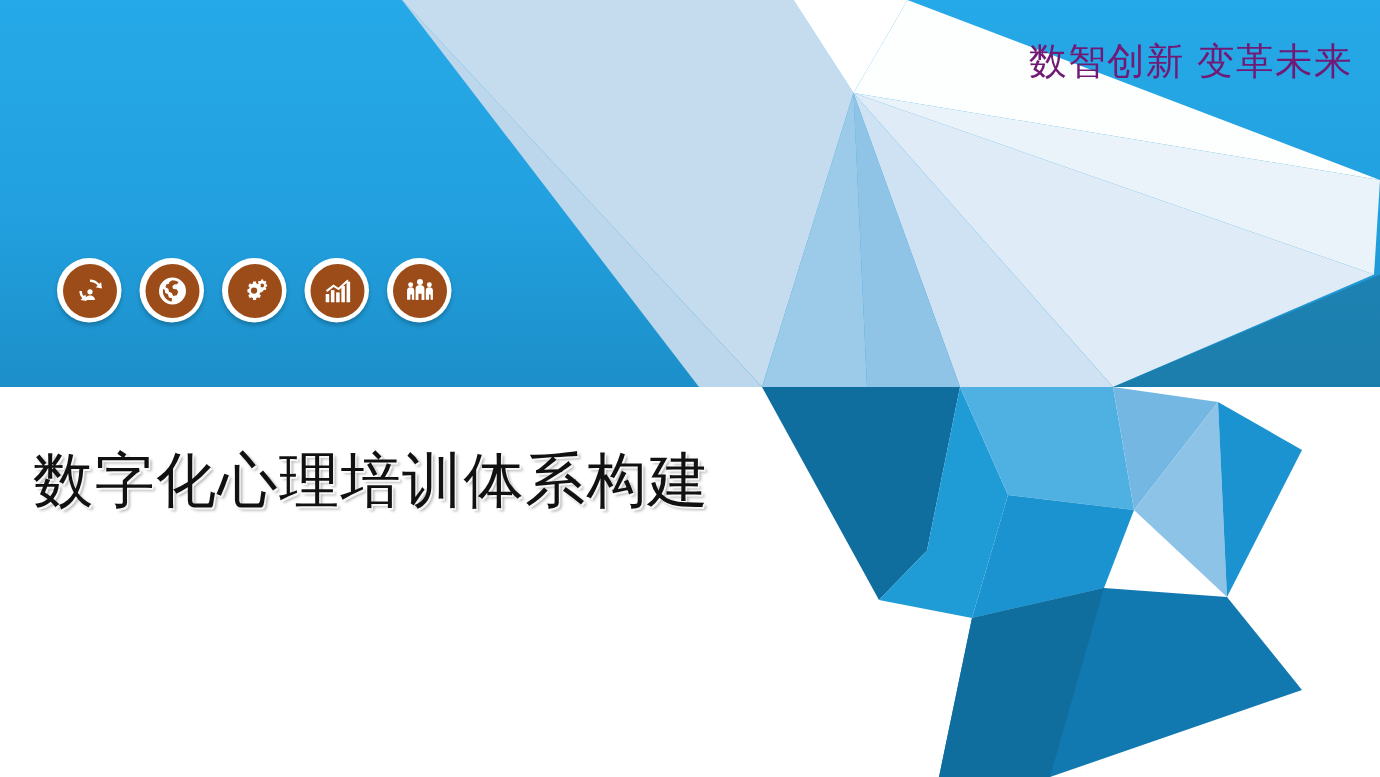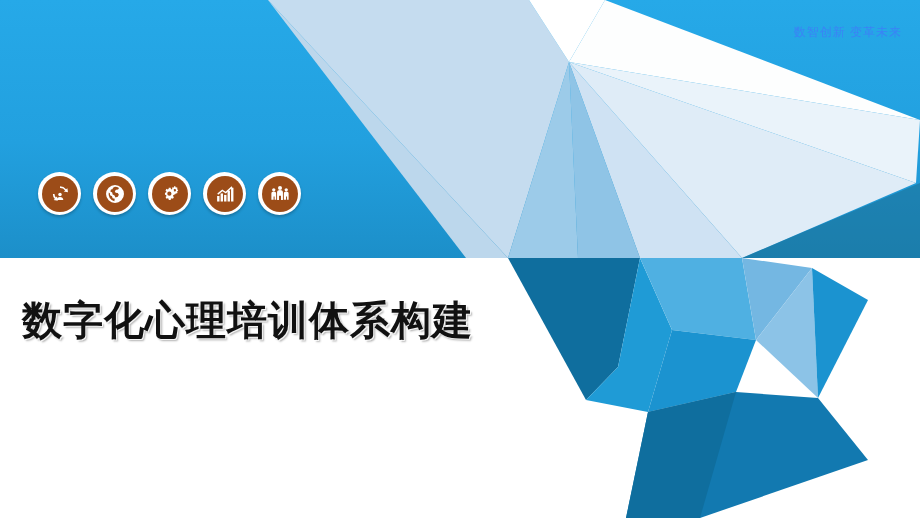--- a/index.html
+++ b/index.html
@@ -27,23 +27,23 @@
     position: absolute;
     left: 0; top: 0;
     width: 920px; height: 518px;
     pointer-events: none;
   }
   
   .tagline {
     position: absolute;
     right: 18px;
     top: 24px;
-    font-size: 12px;
+    font-size: 25px;
     letter-spacing: 1px;
-    color: #3b82f6;
+    color: #701a75;
     white-space: nowrap;
     z-index: 6;
   }
   
   .icon-row {
     position: absolute;
     left: 38px;
     top: 172px;
     display: flex;
     gap: 12px;
@@ -68,21 +68,21 @@
     align-items: center;
     justify-content: center;
   }
   .icon-disc svg { display: block; }
   
   .title {
     position: absolute;
     left: 22px;
     top: 293px;
     font-size: 40px;
-    font-weight: bold;
+    font-weight: normal;
     color: #111111;
     letter-spacing: 1px;
     white-space: nowrap;
     text-shadow: 1px 1px 0 rgba(255,255,255,0.85),
                  2px 2px 2px rgba(0,0,0,0.30);
     z-index: 8;
   }
 </style>
 </head>
 <body>

